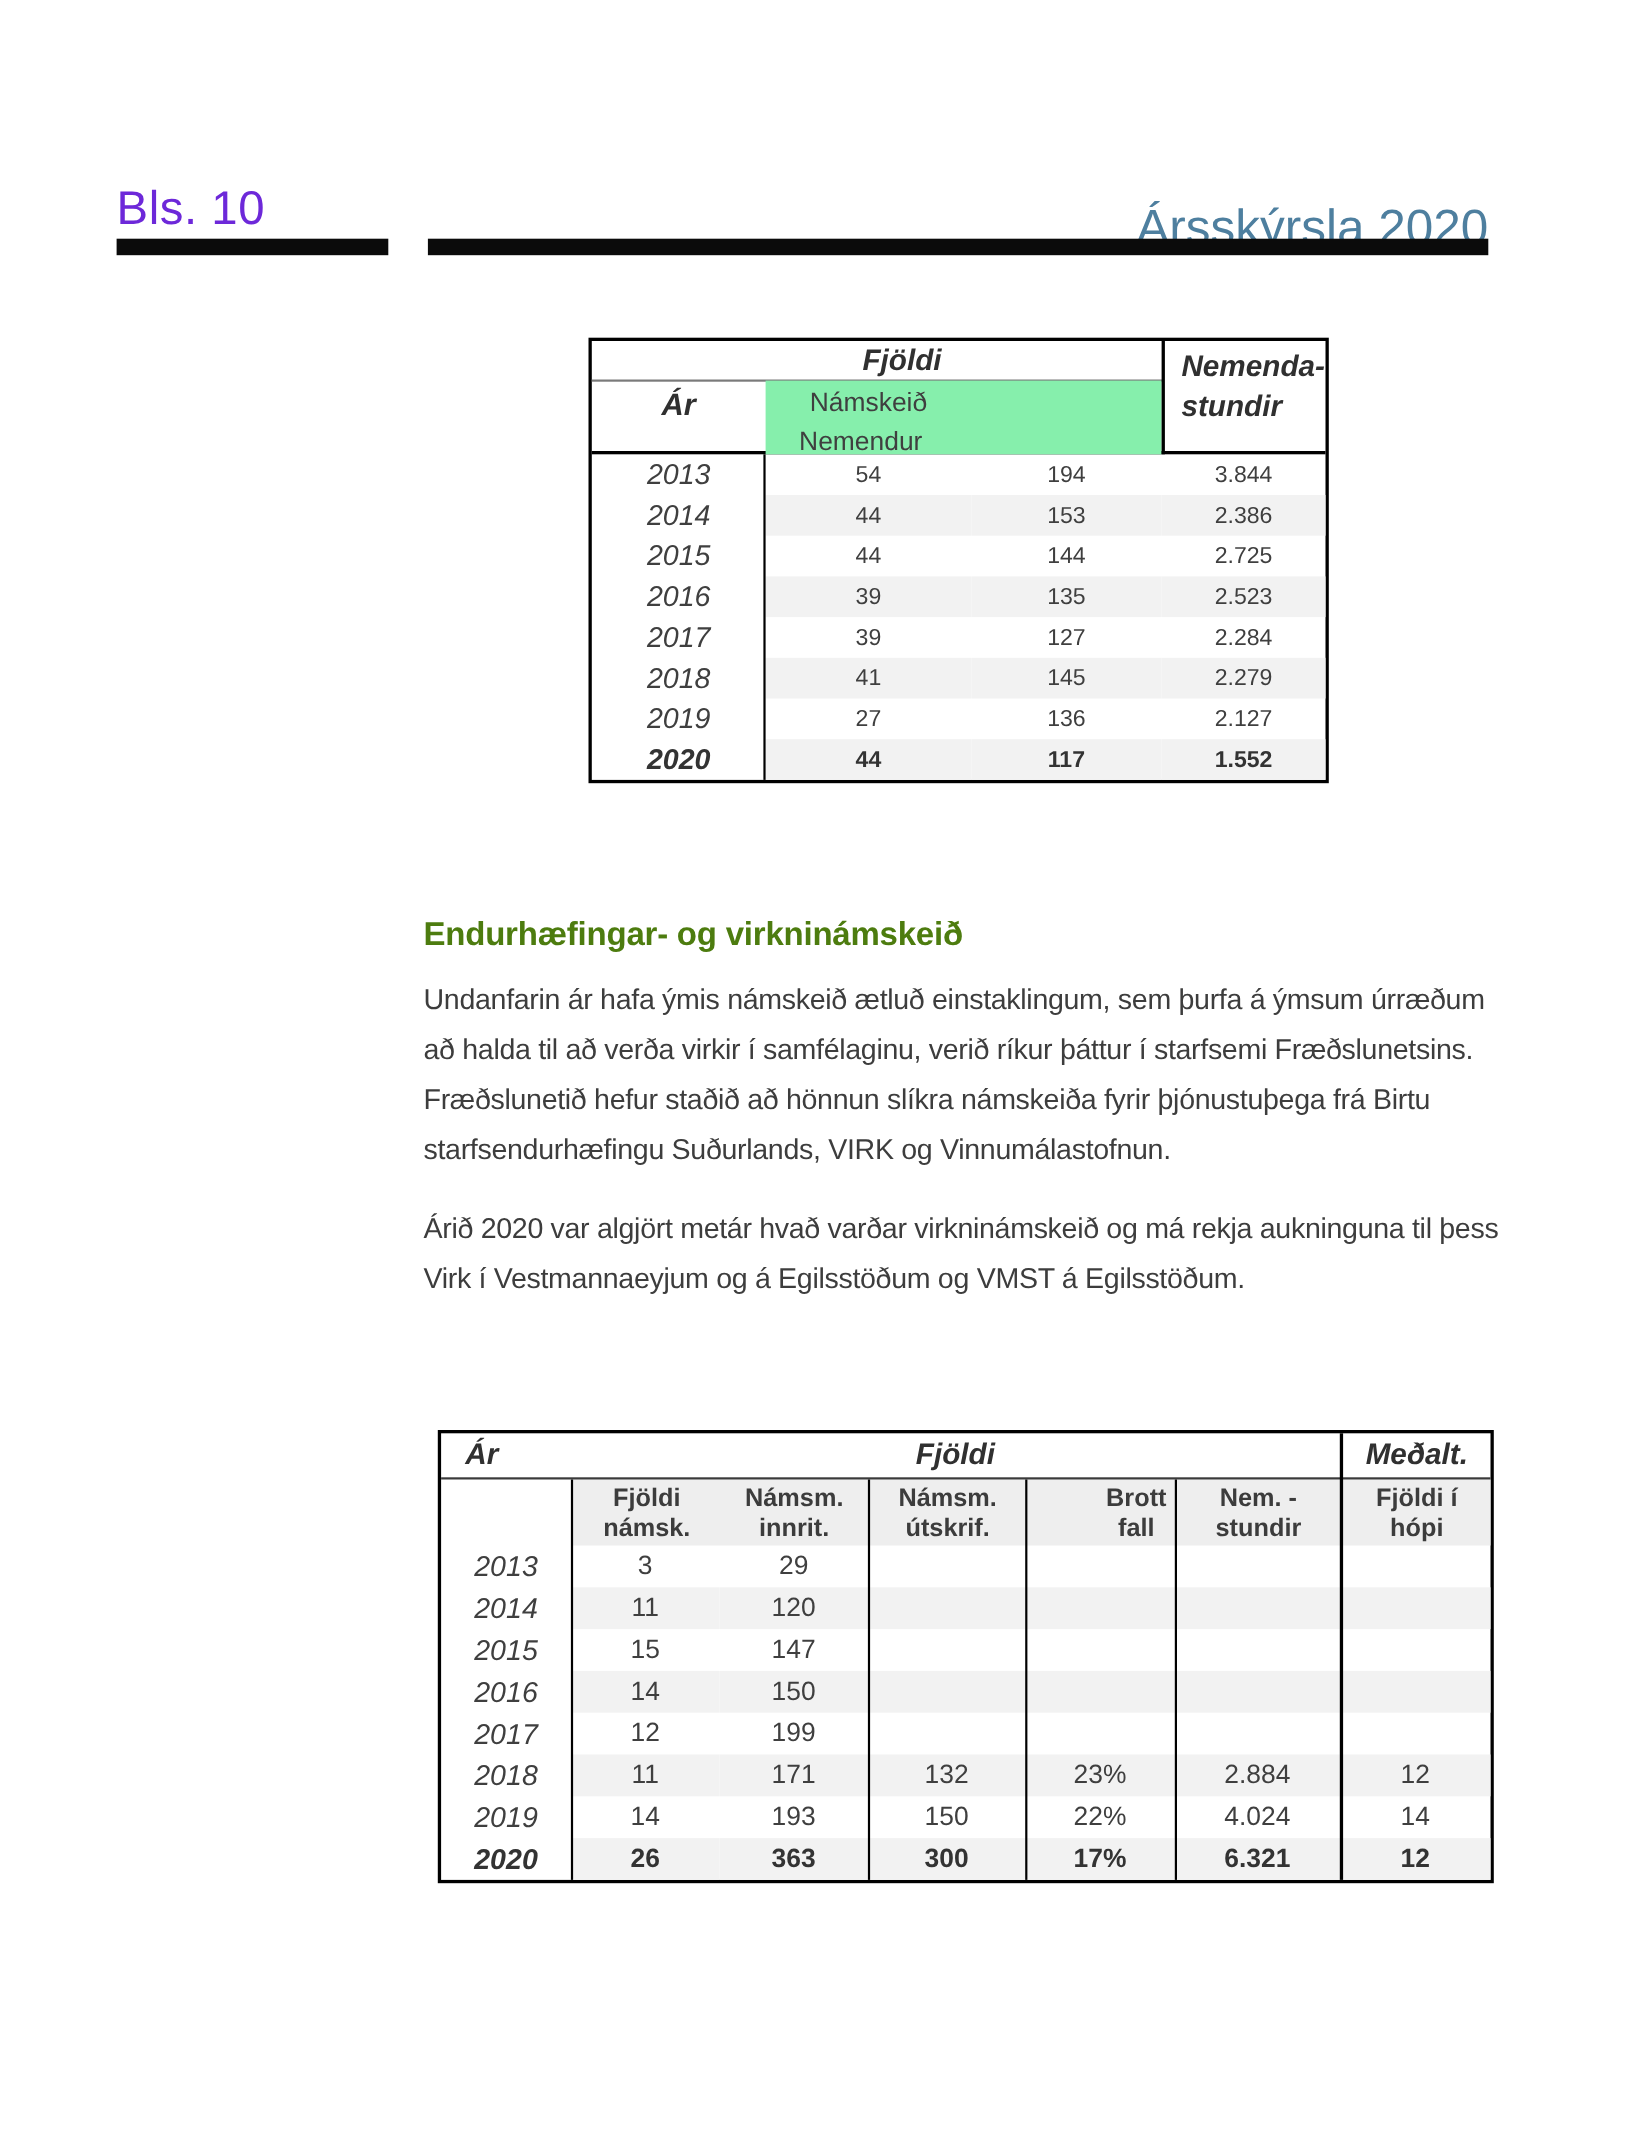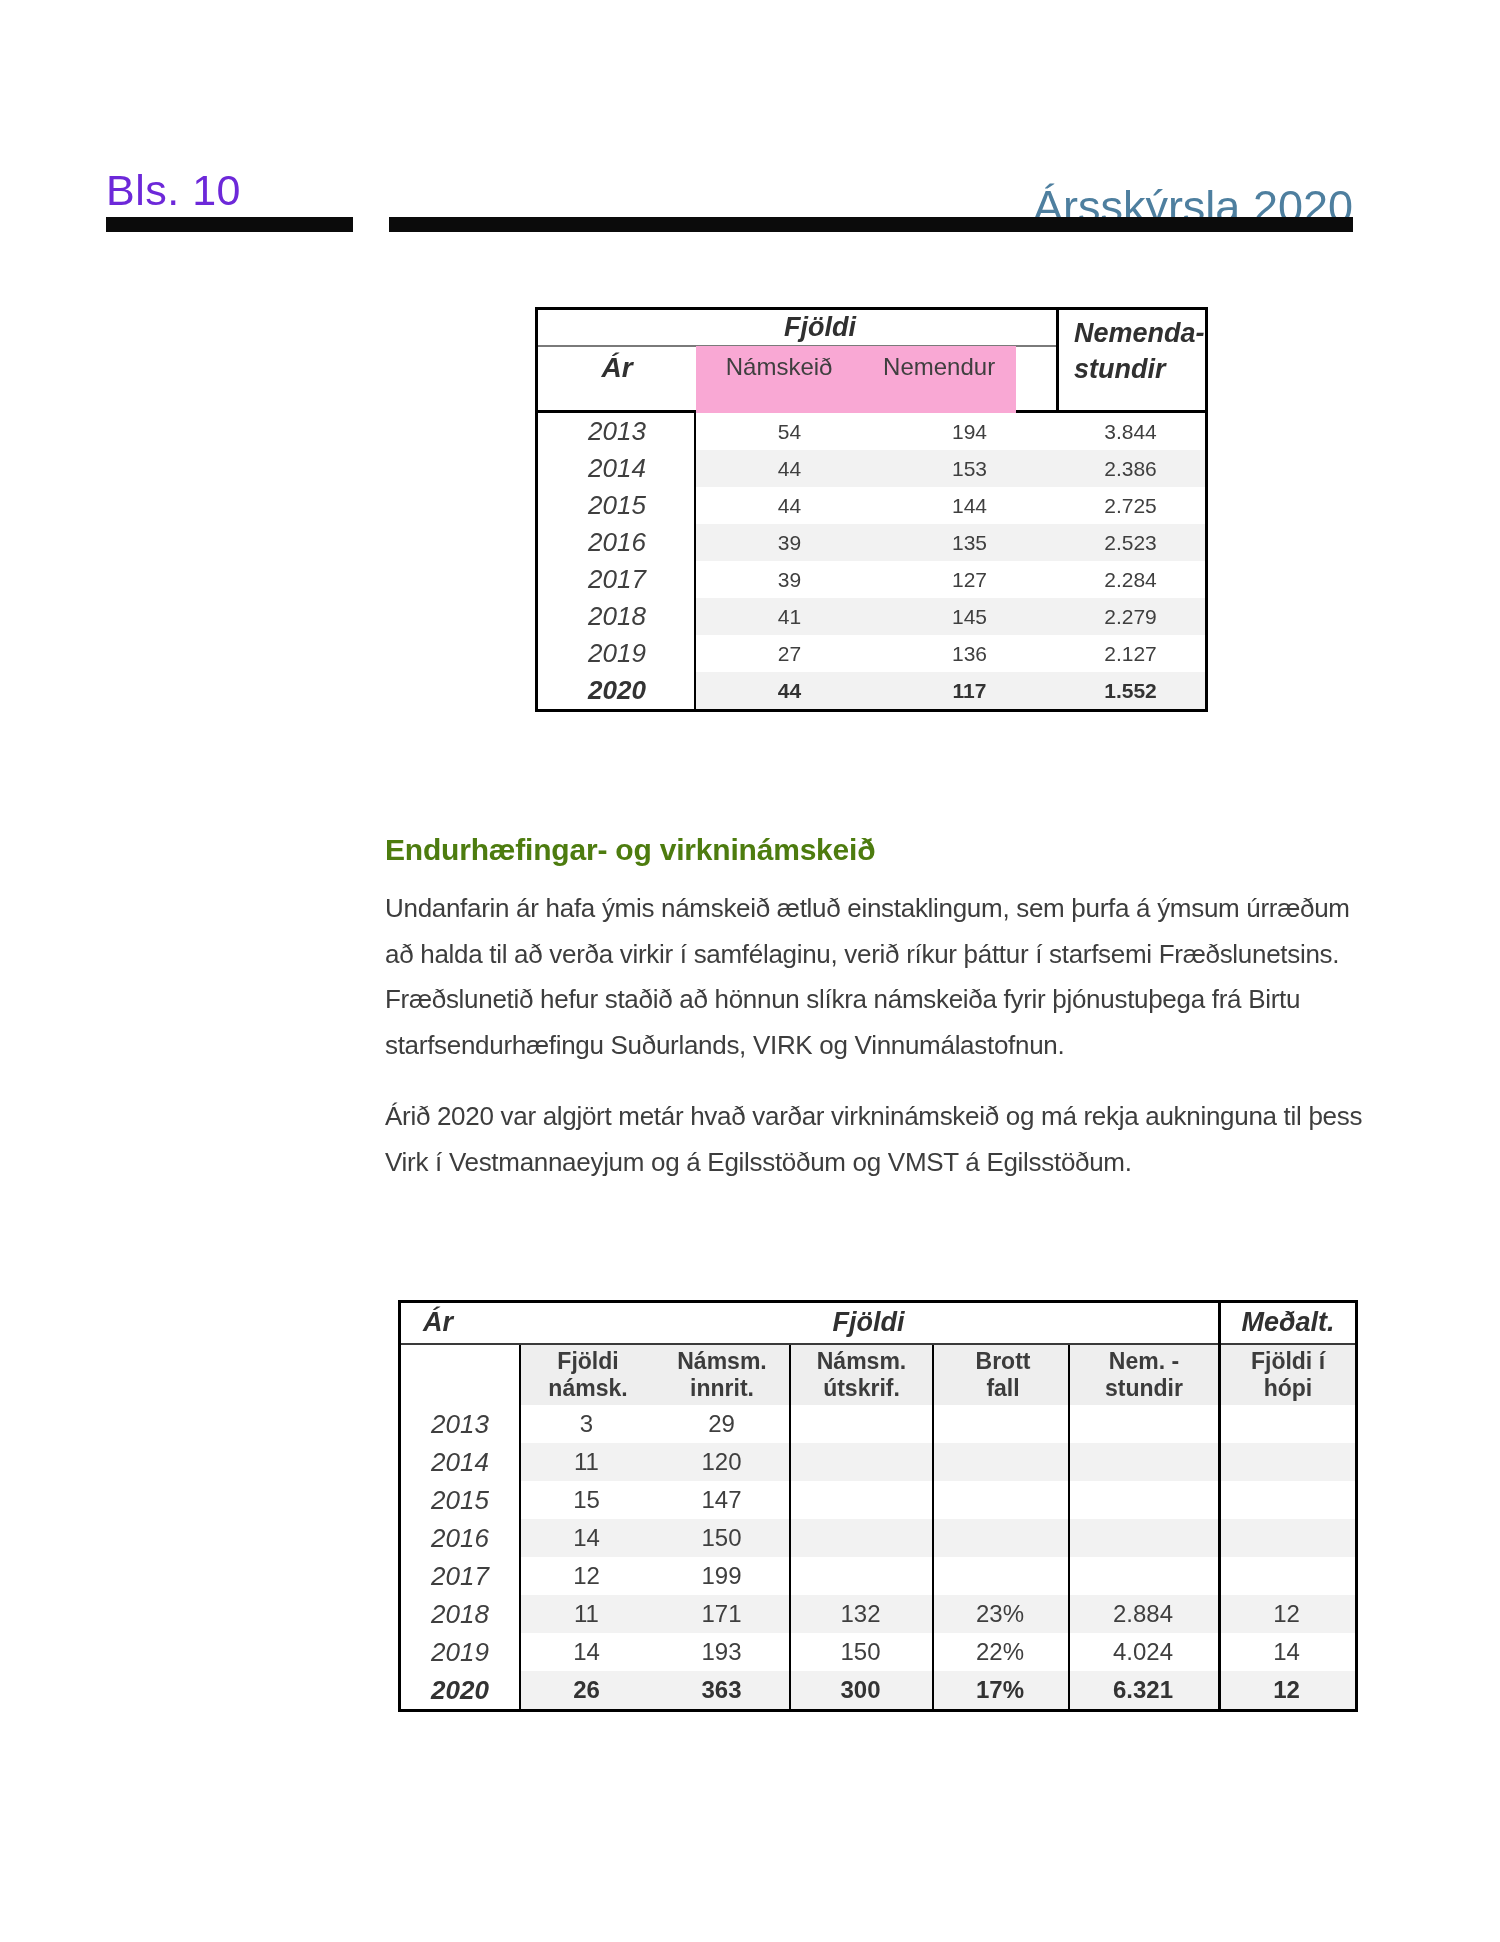--- a/index.html
+++ b/index.html
@@ -34,22 +34,22 @@
     padding-left:46px; text-align:center; line-height:34px;
     font-size:27px; font-weight:bold; font-style:italic; color:#303030;
   }
   .t1-hline-gray { position:absolute; left:0; top:35px; width:520px; height:2px; background:#7a7a7a; }
   .t1-ar {
     position:absolute; left:0; top:36px; width:158px; height:67px;
     text-align:center; padding-top:6px;
     font-size:28px; font-weight:bold; font-style:italic; color:#303030;
   }
   .t1-subband {
-    position:absolute; left:158px; top:36px; width:320px; height:67px;
-    background:#f9a8d4; display:flex;
+    position:absolute; left:158px; top:36px; width:360px; height:67px;
+    background:#86efac; display:flex;flex-direction:column;
   }
   .t1-subband .sub { padding-top:7px; text-align:center; font-size:24px; color:#3f3f3f; }
   .t1-sub-courses  { width:187px; }
   .t1-sub-students { width:173px; }
   .t1-vline-hours { position:absolute; left:518px; top:0; width:3px; height:103px; background:#000; }
   .t1-hours {
     position:absolute; left:521px; top:0; width:146px; height:81px;
     padding:5px 0 0 15px;
     font-size:27px; font-weight:bold; font-style:italic; line-height:36px; color:#303030;
   }
@@ -219,21 +219,21 @@
         <div>námsk.</div>
       </div>
       <div class="t2-sub" style="left:254px; width:134px;">
         <div>Námsm.</div>
         <div>innrit.</div>
       </div>
       <div class="t2-sub" style="left:390px; width:141px;">
         <div>Námsm.</div>
         <div>útskrif.</div>
       </div>
-      <div class="t2-sub" style="left:535px; width:134px;">
+      <div class="t2-sub" style="left:565px; width:134px;">
         <div>Brott</div>
         <div>fall</div>
       </div>
       <div class="t2-sub" style="left:669px; width:148px;">
         <div>Nem. -</div>
         <div>stundir</div>
       </div>
       <div class="t2-sub" style="left:820px; width:134px;">
         <div>Fjöldi í</div>
         <div>hópi</div>

